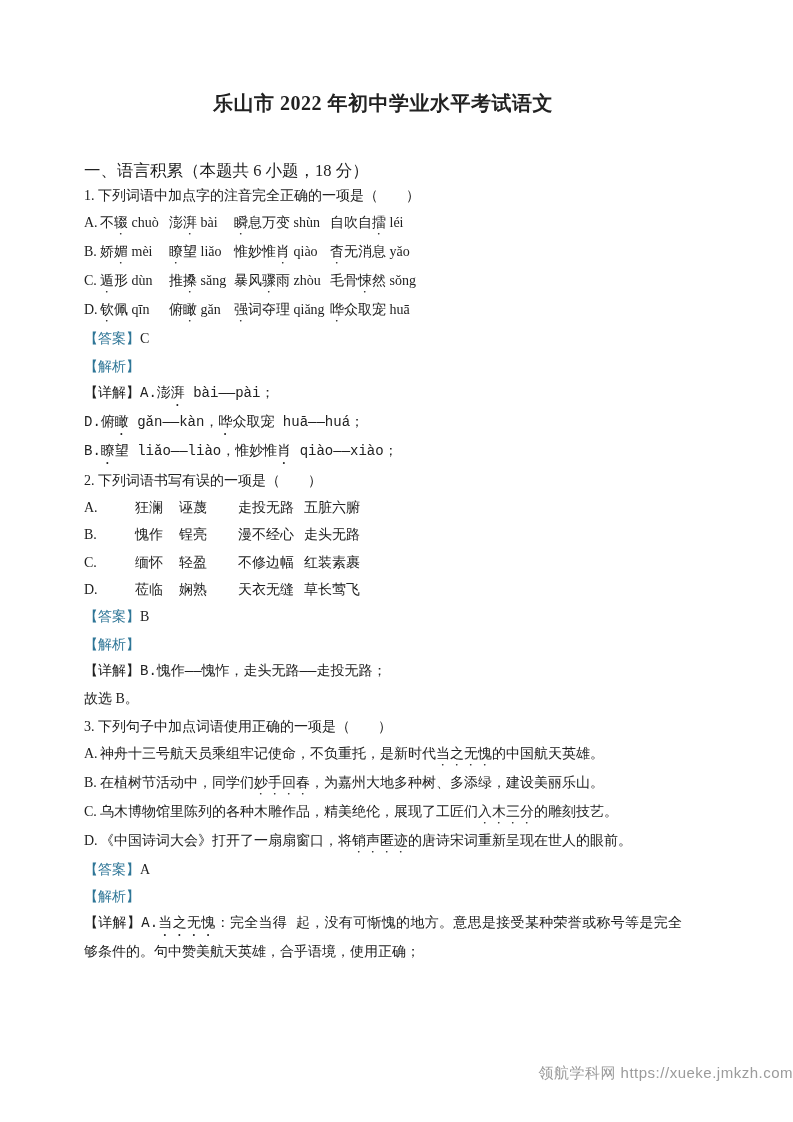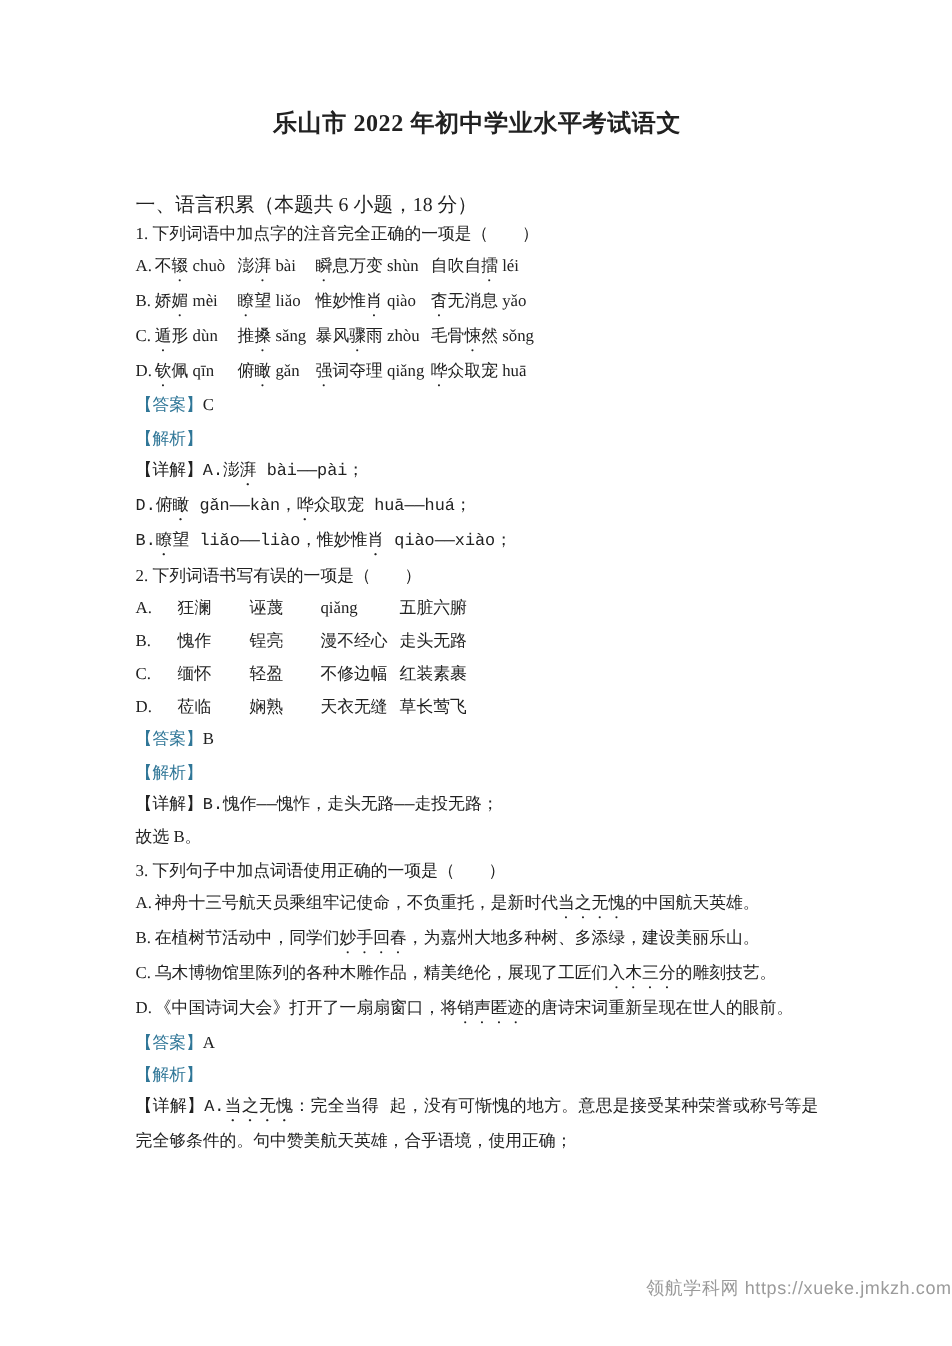--- a/index.html
+++ b/index.html
@@ -2,21 +2,21 @@
 <html style="--label-blue: #2f7697; --watermark-gray: #9b9b9b;"><head>
 <meta charset="utf-8">
 <style>
   html,body{margin:0;padding:0;background:#ffffff;}
   .page{
     position:relative;
     width:793px;
     height:1122px;
     box-sizing:border-box;
     background:#ffffff;
-    padding:88px 111px 0 113px;
+    padding:88px 111px 0 84px;
     font-family:"Liberation Serif","DejaVu Serif",serif;
     color:#212121;
     font-size:14px;
     overflow:hidden;
   }
   .title{
     font-weight:bold;
     font-size:20px;
     line-height:30px;
     text-align:center;
@@ -31,21 +31,21 @@
   .line{line-height:27.3px;margin:0;}
   .para{text-align:justify;font-family:Liberation Mono, monospace;}
   .opt{display:flex;}
   .opt .lab{flex:0 0 auto;}
   .q1 .lab{width:16px;}
   .q2 .lab{width:35px;}
   .q3 .lab{width:16px;}
   .q1 .c1{min-width:69px;}
   .q1 .c2{min-width:65px;}
   .q1 .c3{min-width:96px;}
-  .q2 .c1{min-width:60px;}
+  .q2 .c1{min-width:60px;text-align:center;}
   .q2 .c2{min-width:59px;}
   .q2 .c3{min-width:66px;}
   .c{flex:0 0 auto;}
   .tag-blue{color:var(--label-blue,#2f7697);}
   .em-dot{
     -webkit-text-emphasis:filled dot;
     -webkit-text-emphasis-position:under;
     text-emphasis:filled dot;
     text-emphasis-position:under left;
   }
@@ -106,21 +106,21 @@
   <p class="line para">【详解】A.澎<span class="em-dot">湃</span> bài——pài；</p>
   <p class="line para">D.俯<span class="em-dot">瞰</span> gǎn——kàn，<span class="em-dot">哗</span>众取宠 huā——huá；</p>
   <p class="line para">B.<span class="em-dot">瞭</span>望 liǎo——liào，惟妙惟<span class="em-dot">肖</span> qiào——xiào；</p>
 
   <p class="line">2. 下列词语书写有误的一项是（　　）</p>
 
   <div class="line opt q2">
     <span class="lab">A.</span>
     <span class="c c1">狂澜</span>
     <span class="c c2">诬蔑</span>
-    <span class="c c3">qiǎng</span>
+    <span class="c c3">走投无路</span>
     <span class="c c4">五脏六腑</span>
   </div>
   <div class="line opt q2">
     <span class="lab">B.</span>
     <span class="c c1">愧作</span>
     <span class="c c2">锃亮</span>
     <span class="c c3">漫不经心</span>
     <span class="c c4">走头无路</span>
   </div>
   <div class="line opt q2">

